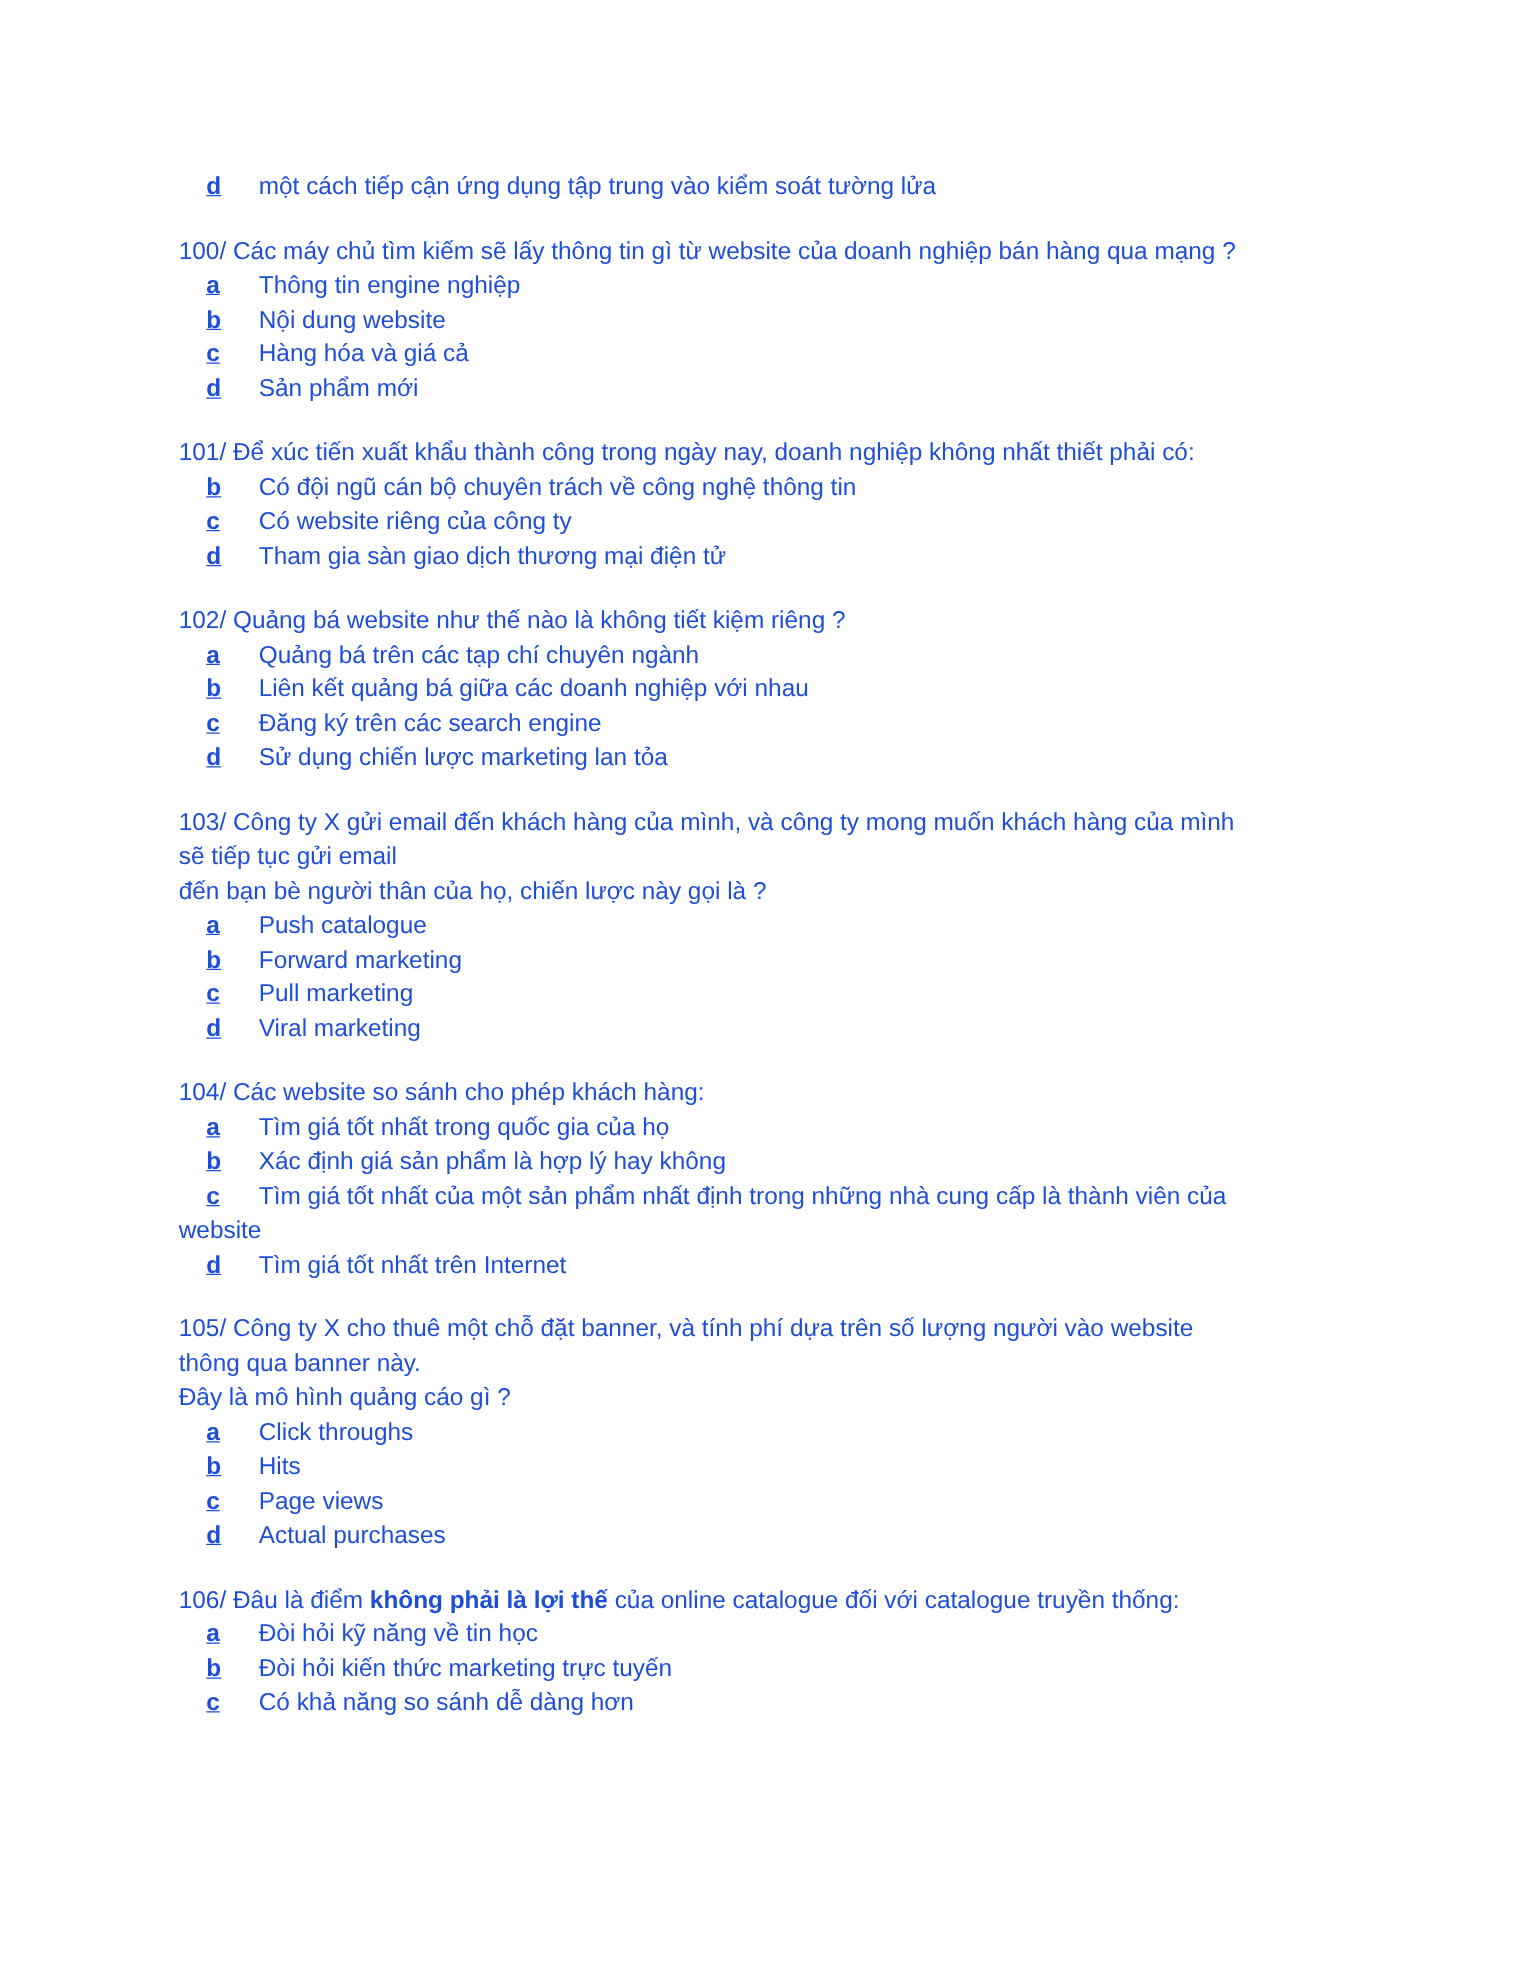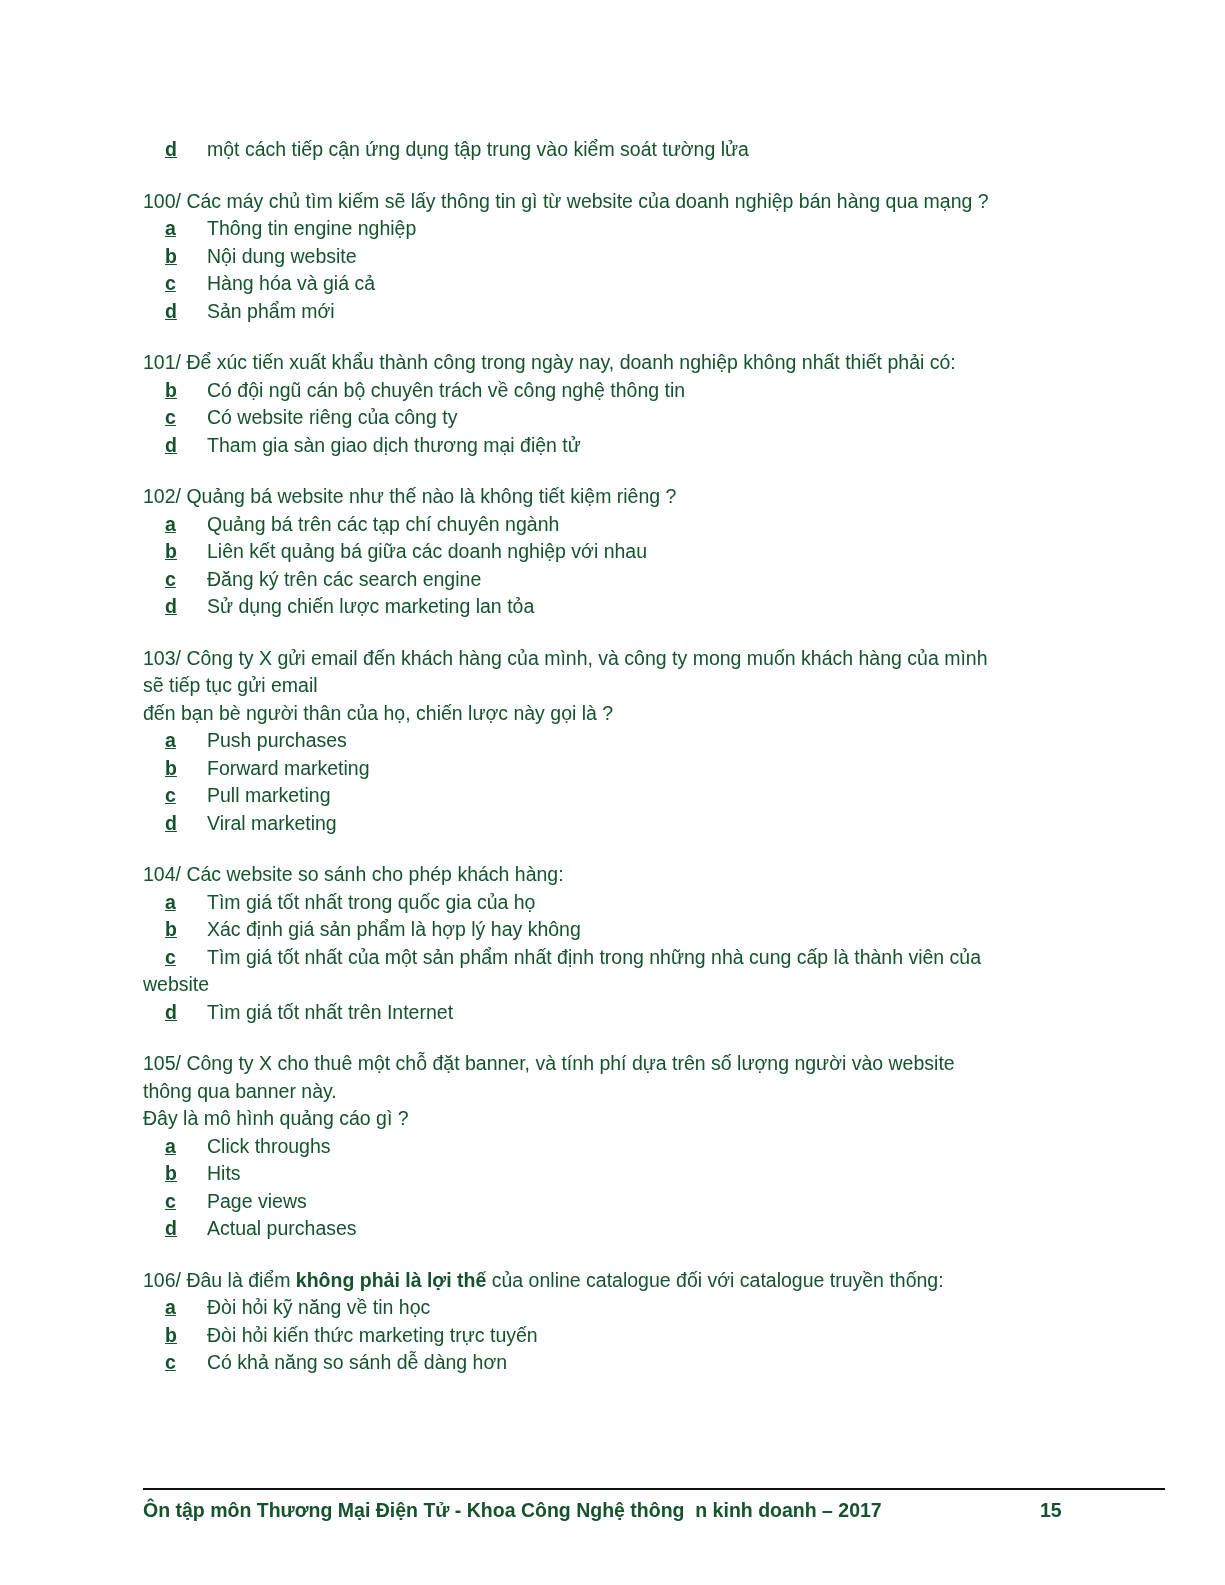--- a/index.html
+++ b/index.html
@@ -6,21 +6,21 @@
     margin: 0;
     padding: 0;
     background: #ffffff;
   }
   #page {
     position: relative;
     width: 1225px;
     height: 1585px;
     background: #ffffff;
     font-family: "Liberation Sans", "DejaVu Sans", sans-serif;
-    color: #14532d;
+    color: #1d4ed8;
     overflow: hidden;
   }
   #content {
     position: absolute;
     left: 143px;
     top: 136px;
     width: 1022px;
     font-size: 19.5px;
     line-height: 27.5px;
   }
@@ -96,21 +96,21 @@
           <div class="question-text"><span class="q-number">102</span><span>/ Quảng bá website như thế nào là không tiết kiệm riêng ?</span></div>
           <div class="option"><span class="option-letter">a</span><span>Quảng bá trên các tạp chí chuyên ngành</span></div>
           <div class="option"><span class="option-letter">b</span><span>Liên kết quảng bá giữa các doanh nghiệp với nhau</span></div>
           <div class="option"><span class="option-letter">c</span><span>Đăng ký trên các search engine</span></div>
           <div class="option"><span class="option-letter">d</span><span>Sử dụng chiến lược marketing lan tỏa</span></div>
         </div>
         <div class="question-block">
           <div class="question-text"><span class="q-number">103</span><span>/ Công ty X gửi email đến khách hàng của mình, và công ty mong muốn khách hàng của mình
 sẽ tiếp tục gửi email
 đến bạn bè người thân của họ, chiến lược này gọi là ?</span></div>
-          <div class="option"><span class="option-letter">a</span><span>Push purchases</span></div>
+          <div class="option"><span class="option-letter">a</span><span>Push catalogue</span></div>
           <div class="option"><span class="option-letter">b</span><span>Forward marketing</span></div>
           <div class="option"><span class="option-letter">c</span><span>Pull marketing</span></div>
           <div class="option"><span class="option-letter">d</span><span>Viral marketing</span></div>
         </div>
         <div class="question-block">
           <div class="question-text"><span class="q-number">104</span><span>/ Các website so sánh cho phép khách hàng:</span></div>
           <div class="option"><span class="option-letter">a</span><span>Tìm giá tốt nhất trong quốc gia của họ</span></div>
           <div class="option"><span class="option-letter">b</span><span>Xác định giá sản phẩm là hợp lý hay không</span></div>
           <div class="option"><span class="option-letter">c</span><span>Tìm giá tốt nhất của một sản phẩm nhất định trong những nhà cung cấp là thành viên của
 website</span></div>
@@ -128,18 +128,14 @@
         <div class="question-block">
           <div class="question-text"><span class="q-number">106</span><span>/ Đâu là điểm </span><span class="bold">không phải là lợi thế</span><span> của online catalogue đối với catalogue truyền thống:</span></div>
           <div class="option"><span class="option-letter">a</span><span>Đòi hỏi kỹ năng về tin học</span></div>
           <div class="option"><span class="option-letter">b</span><span>Đòi hỏi kiến thức marketing trực tuyến</span></div>
           <div class="option"><span class="option-letter">c</span><span>Có khả năng so sánh dễ dàng hơn</span></div>
         </div>
       </div>
 
   </div>
 
-  <div id="footer">
-    <span class="footer-title">Ôn tập môn Thương Mại Điện Tử - Khoa Công Nghệ thông  n kinh doanh – 2017</span>
-    <span class="page-number">15</span>
-  </div>
 
 </div>
 
 </body></html>

